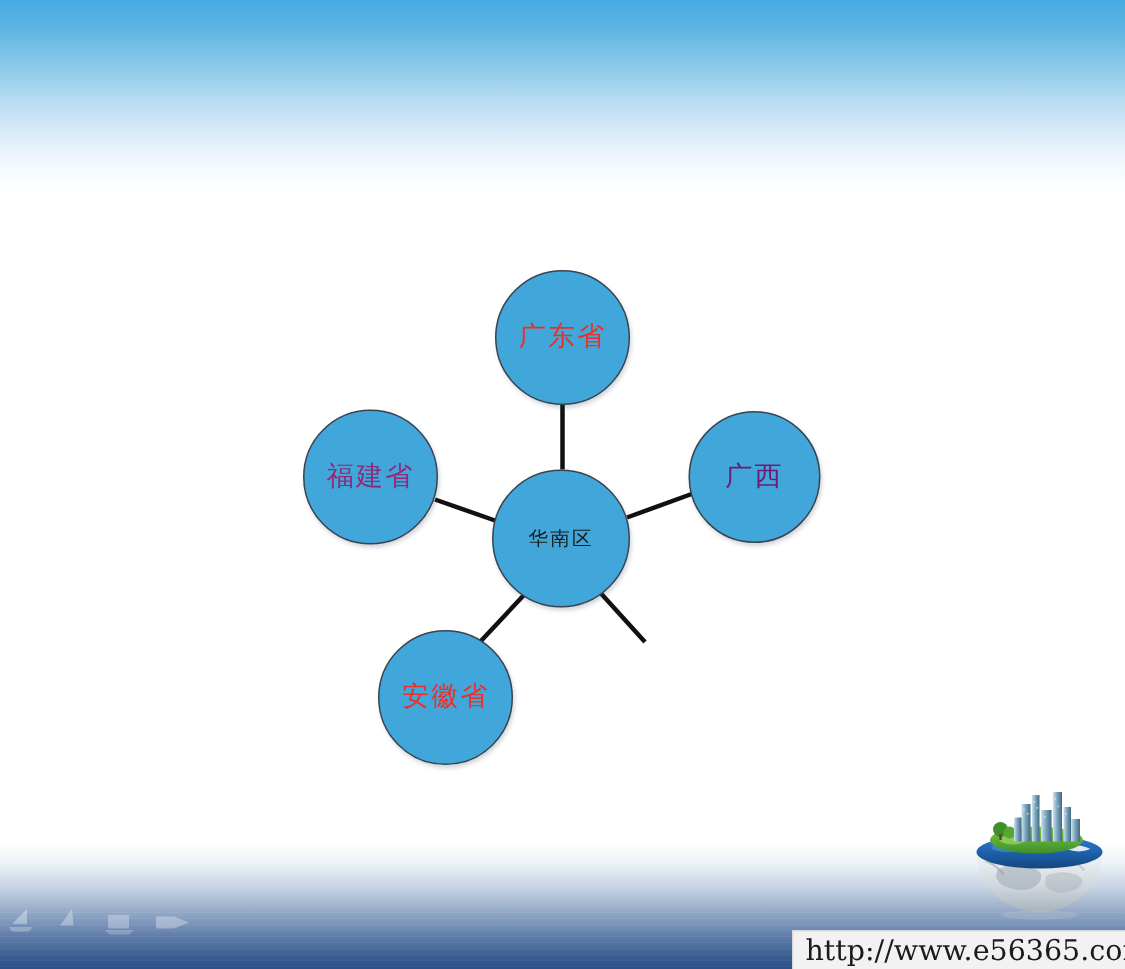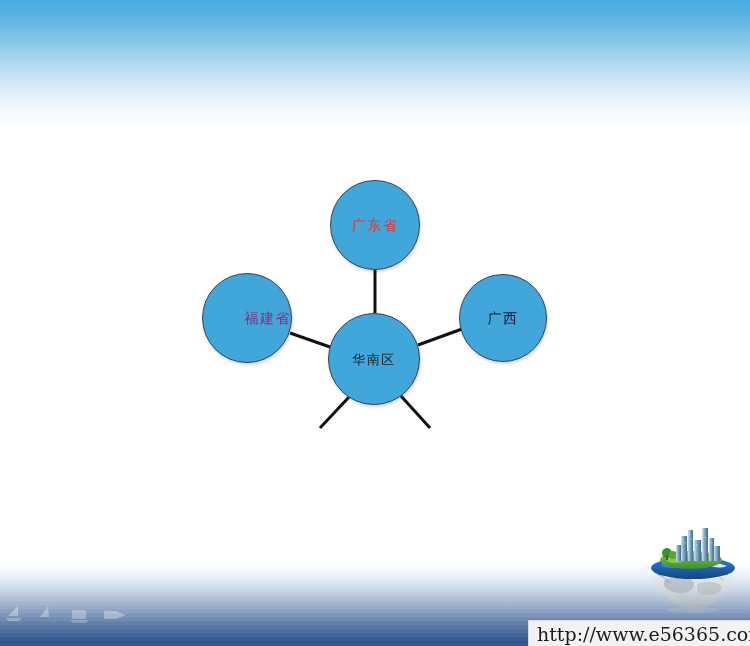--- a/index.html
+++ b/index.html
@@ -95,21 +95,21 @@
     background: #41a7da;
     border: 1.3px solid #3b4350;
     box-sizing: border-box;
     display: flex;
     align-items: center;
     justify-content: center;
     box-shadow: 1px 2px 3px rgba(40,60,85,0.22);
   }
   .node-label {
     font-family: "DejaVu Serif", "Liberation Serif", serif;
-    font-size: 14px;
+    font-size: 18px;
     font-weight: normal;
     letter-spacing: 1.5px;
     white-space: nowrap;
     line-height: 1;
   }
   .node-center .node-label { font-size: 13px; }
 
   
   .globe {
     position: absolute;
@@ -172,27 +172,30 @@
       <line x1="349" y1="397" x2="320" y2="428" stroke="#111111" stroke-width="3"></line>
 
       <line x1="401" y1="396" x2="430" y2="428" stroke="#111111" stroke-width="3"></line>
     </svg>
 
     <div class="node" style="left:330px; top:180px; width:90px; height:90px;">
       <span class="node-label" style="color:#e8312a;">广东省</span>
     </div>
 
     <div class="node" style="left:459px; top:274px; width:88px; height:88px;">
-      <span class="node-label" style="color:#0f172a;">广西</span>
-    </div>
-
-    <div class="node" style="left:202px; top:273px; width:90px; height:90px;justify-content:flex-end;">
+      <span class="node-label" style="color:#701a75;">广西</span>
+    </div>
+
+    <div class="node" style="left:202px; top:273px; width:90px; height:90px;">
       <span class="node-label" style="color:#8e2b7a;">福建省</span>
     </div>
 
+    <div class="node" style="left:252px; top:420px; width:90px; height:90px;">
+      <span class="node-label" style="color:#e8312a;">安徽省</span>
+    </div>
 
 
     <div class="node node-center" style="left:328px; top:313px; width:92px; height:92px;">
       <span class="node-label" style="color:#1a1a1a;">华南区</span>
     </div>
 
   </div>
 
   <svg class="globe" viewBox="0 0 96 92">
     <defs>

